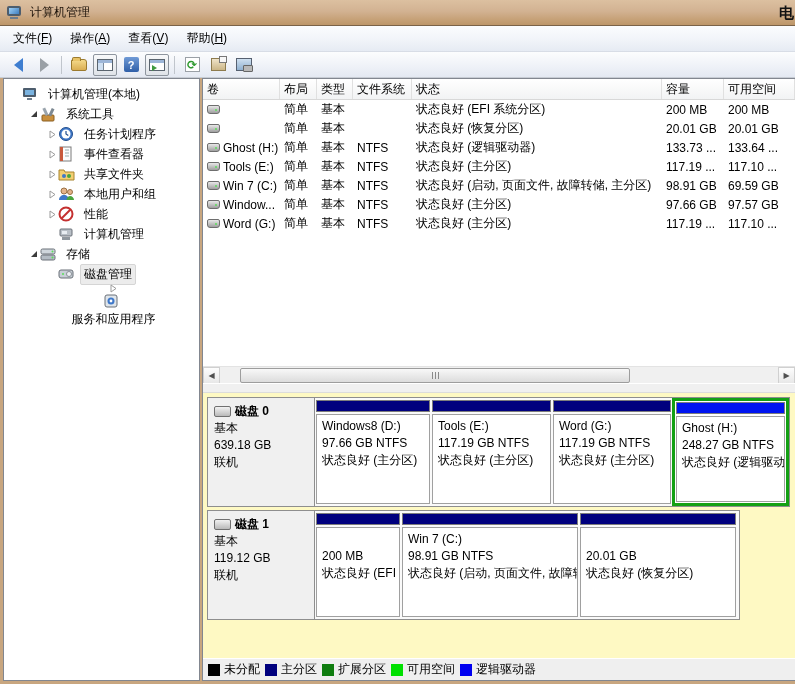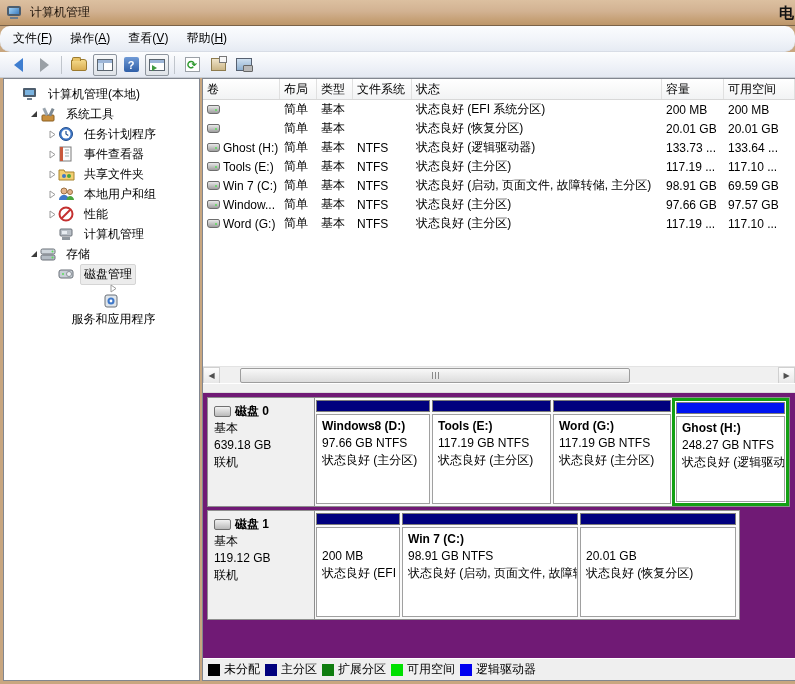--- a/index.html
+++ b/index.html
@@ -15,21 +15,21 @@
   .titlebar-icon { width:16px; height:14px; position:relative; margin-right:7px; }
   .titlebar-icon .mon { position:absolute; left:0; top:0; width:14px; height:10px; background:#4d5d6d; border-radius:2px; }
   .titlebar-icon .scr { position:absolute; left:2px; top:2px; width:10px; height:6px; background:linear-gradient(135deg,#9fd0f5,#3f7fc0); }
   .titlebar-icon .base { position:absolute; left:3px; top:11px; width:8px; height:2px; background:#6d7d8d; }
   .title-text { font-size:12px; color:#1c1209; }
   .behind-text { position:absolute; right:1px; top:4px; font-size:15px; font-weight:bold; color:#111; }
 
   
   .menubar { height:26px; display:flex; align-items:center; padding-left:4px;
     background:linear-gradient(180deg,#fbfcfe 0%,#f1f4f9 55%,#e6ebf3 100%);
-    border-bottom:1px solid #d8dde6;border-radius:10px; }
+    border-bottom:1px solid #d8dde6; }
   .menu-item { padding:4px 9px; cursor:default; }
   .menu-item u { text-decoration:underline; }
 
   
   .toolbar { height:26px; display:flex; align-items:center; padding-left:6px; gap:2px;
     background:linear-gradient(180deg,#fcfdfe 0%,#eef1f7 60%,#e4e9f2 100%);
     border-bottom:1px solid #c7ccd4; }
   .tb-btn { width:24px; height:22px; display:flex; align-items:center; justify-content:center; border-radius:2px; }
   .tb-sep { width:1px; height:18px; background:#c0c5cc; margin:0 3px; }
   .tb-framed { border:1px solid #8e959e; background:linear-gradient(#f8f9fa,#dfe3e8); }
@@ -72,30 +72,30 @@
   
   .hscroll { height:17px; background:#f0f0f0; border-top:1px solid #e3e3e3; display:flex; align-items:center; }
   .hs-btn { width:17px; height:17px; display:flex; align-items:center; justify-content:center; color:#505050; font-size:8px; background:linear-gradient(#fdfdfd,#e8e8e8); border:1px solid #d0d0d0; }
   .hs-track { flex:1; position:relative; height:17px; }
   .hs-thumb { position:absolute; left:20px; top:1px; width:390px; height:15px; background:linear-gradient(#f8f8f8,#dcdcdc); border:1px solid #9d9d9d; border-radius:2px; display:flex; align-items:center; justify-content:center; gap:2px; }
   .hs-thumb i { width:1px; height:7px; background:#8a8a8a; }
 
   .splitter { height:10px; background:#f0f0f0; border-top:1px solid #ffffff; border-bottom:1px solid #dcdcdc; }
 
   
-  .graph-pane { flex:1; background:#701a75; position:relative; padding:4px 0 0 4px; overflow:hidden; }
+  .graph-pane { flex:1; background:#fef9c3; position:relative; padding:4px 0 0 4px; overflow:hidden; }
   .disk-row { border:1px solid #8e8e8e; background:#fafafa; height:110px; display:flex; margin-bottom:3px; }
   .disk-info { width:107px; flex:none; background:#f0f0f0; border-right:1px solid #8e8e8e; padding:5px 6px; line-height:17px; }
   .disk-title { font-weight:bold; display:flex; align-items:center; gap:4px; }
   .disk-glyph { width:17px; height:11px; background:linear-gradient(#f2f2f2,#b9b9b9); border:1px solid #707070; border-radius:2px; }
   .parts { flex:1; display:flex; }
   .part { margin:2px 1px; display:flex; flex-direction:column; overflow:hidden; }
   .part .stripe { height:12px; flex:none; border:1px solid #7d7d7d; }
   .part .pbody { flex:1; margin-top:2px; background:#fff; border:1px solid #a0a0a0; padding:3px 5px; overflow:hidden; line-height:17px; white-space:nowrap; }
-  .part .plabel { font-weight:bold; min-height:17px; }
+  .part .plabel { font-weight:normal; min-height:17px; }
   .part.extended { border:3px solid #14a014; margin:0; padding:1px; background:#fff; }
 
   
   .legend { position:absolute; left:0; right:0; bottom:0; height:22px; background:#efefef; border-top:1px solid #ffffff; display:flex; align-items:center; padding-left:5px; gap:5px; }
   .legend-item { display:flex; align-items:center; gap:4px; white-space:nowrap; }
   .legend-swatch { width:12px; height:12px; flex:none; }
 
   
   .tree-icon svg { position:absolute; left:0; top:0; }
 </style>

